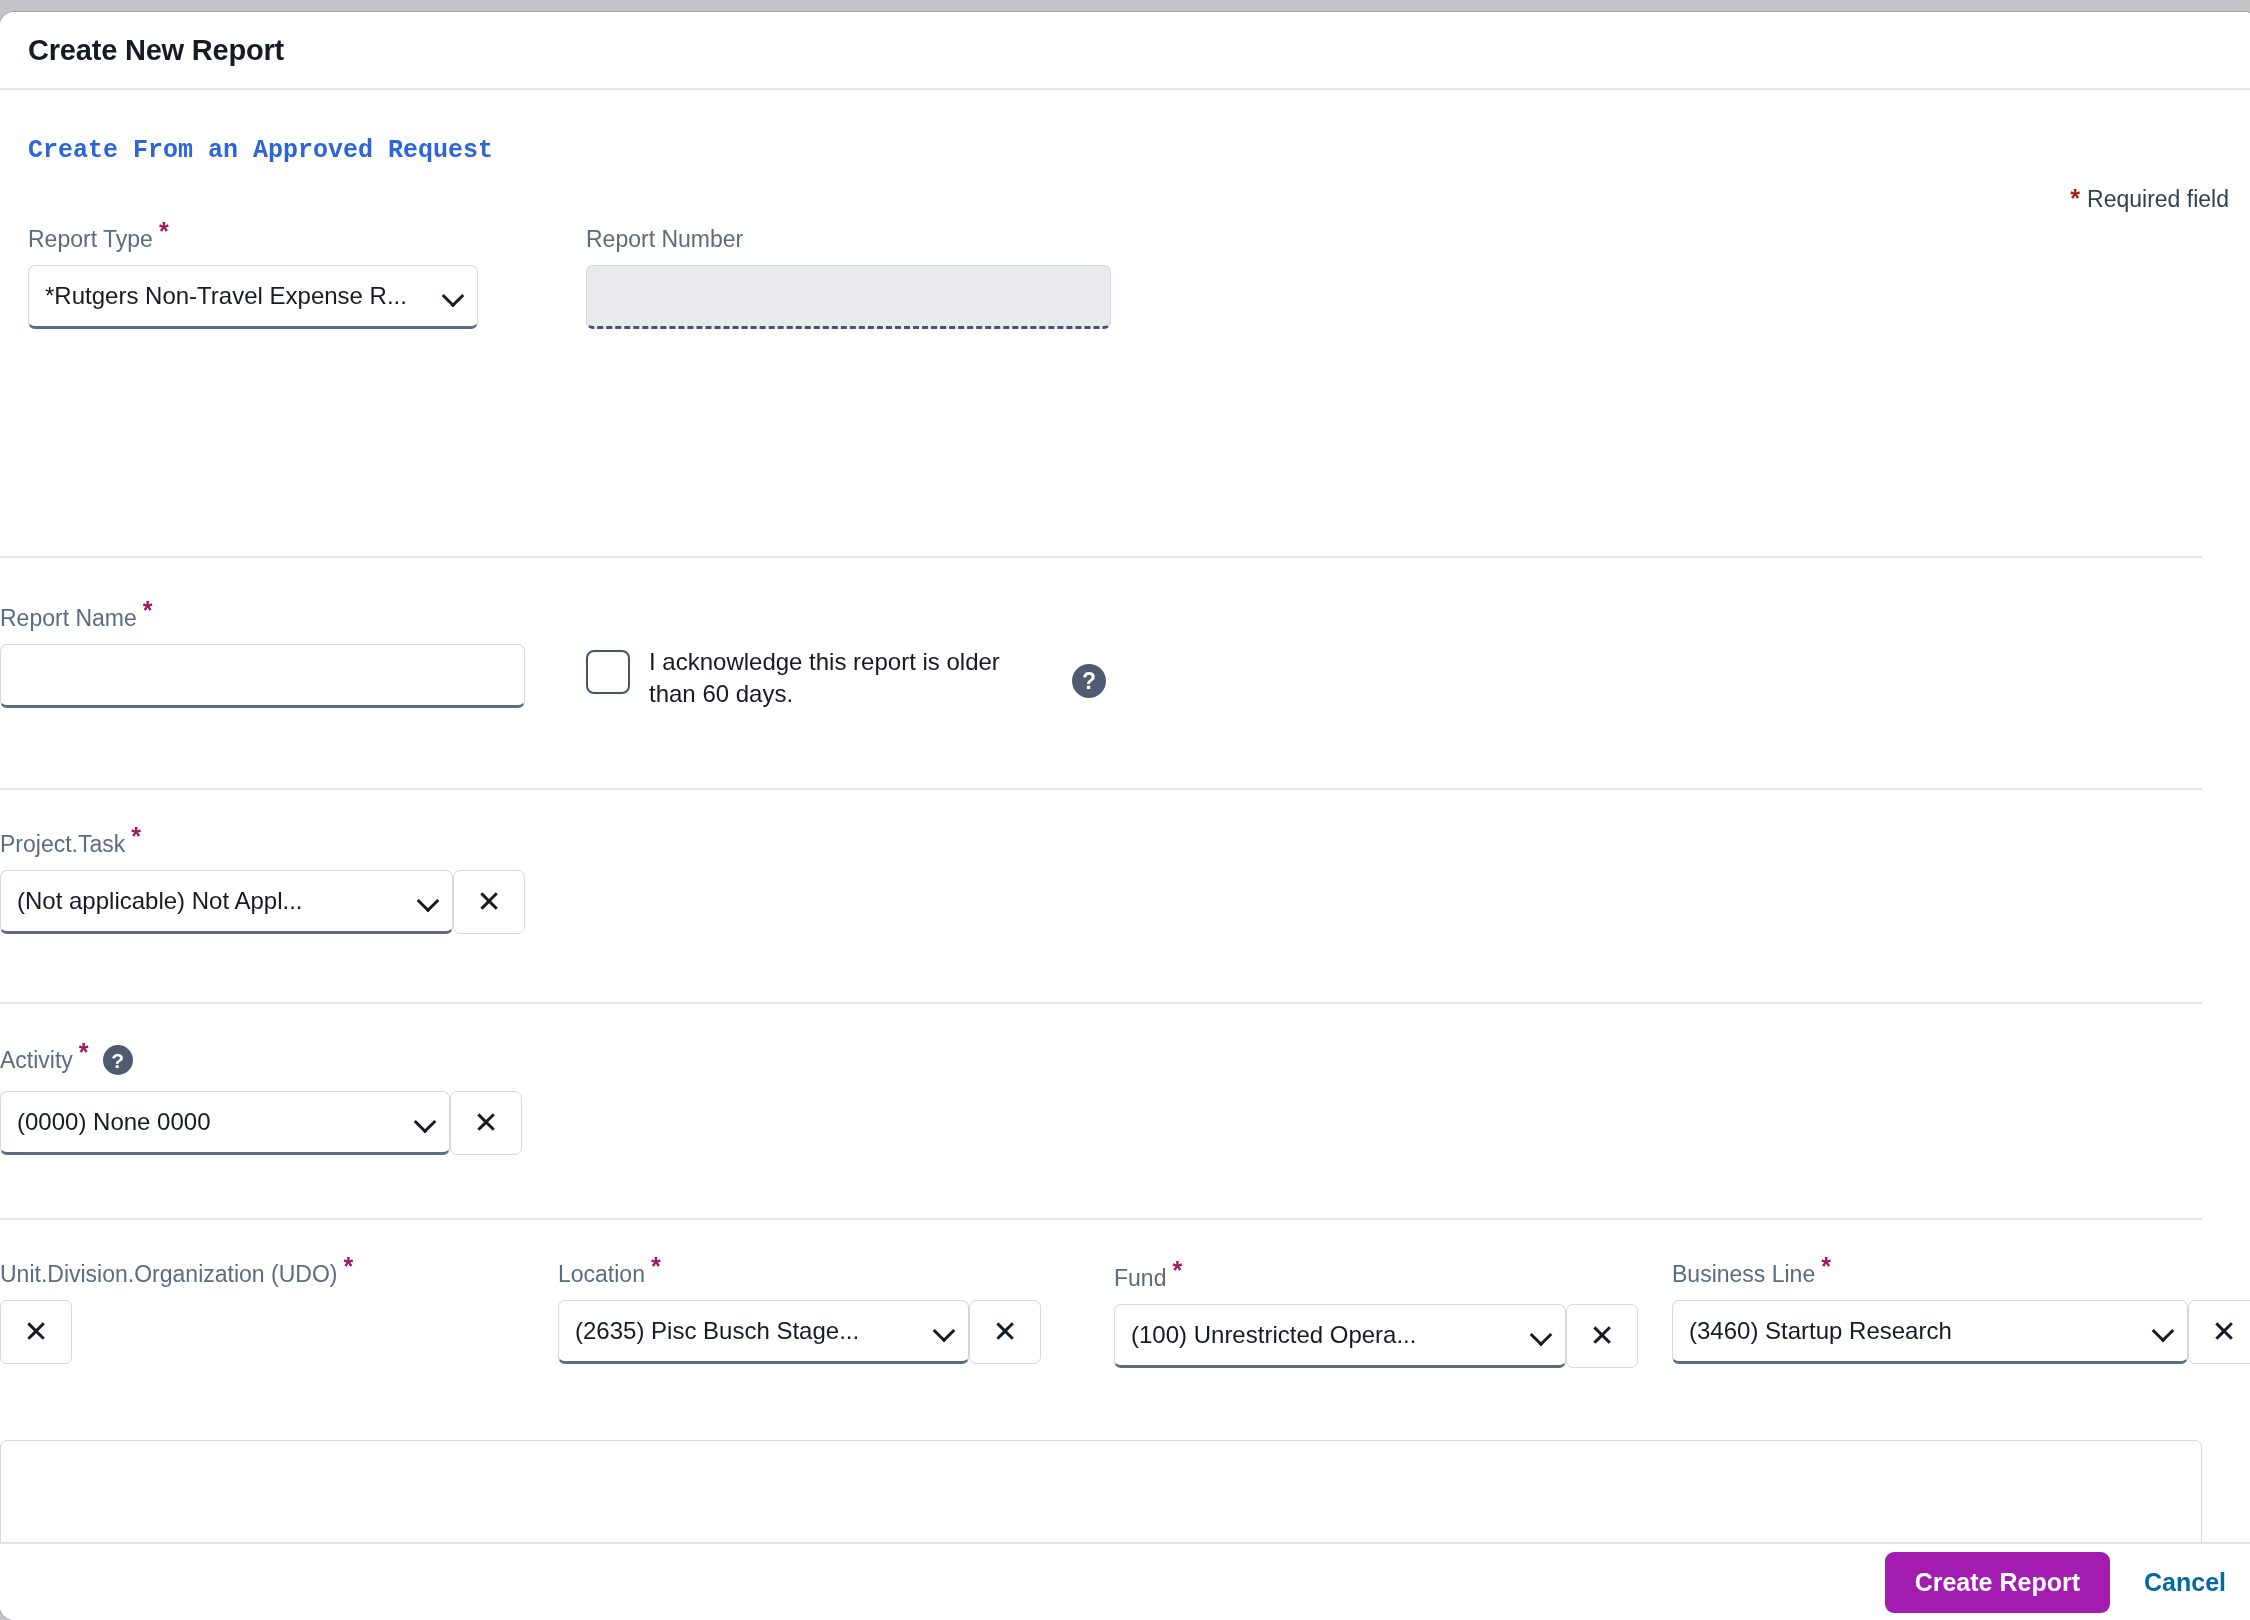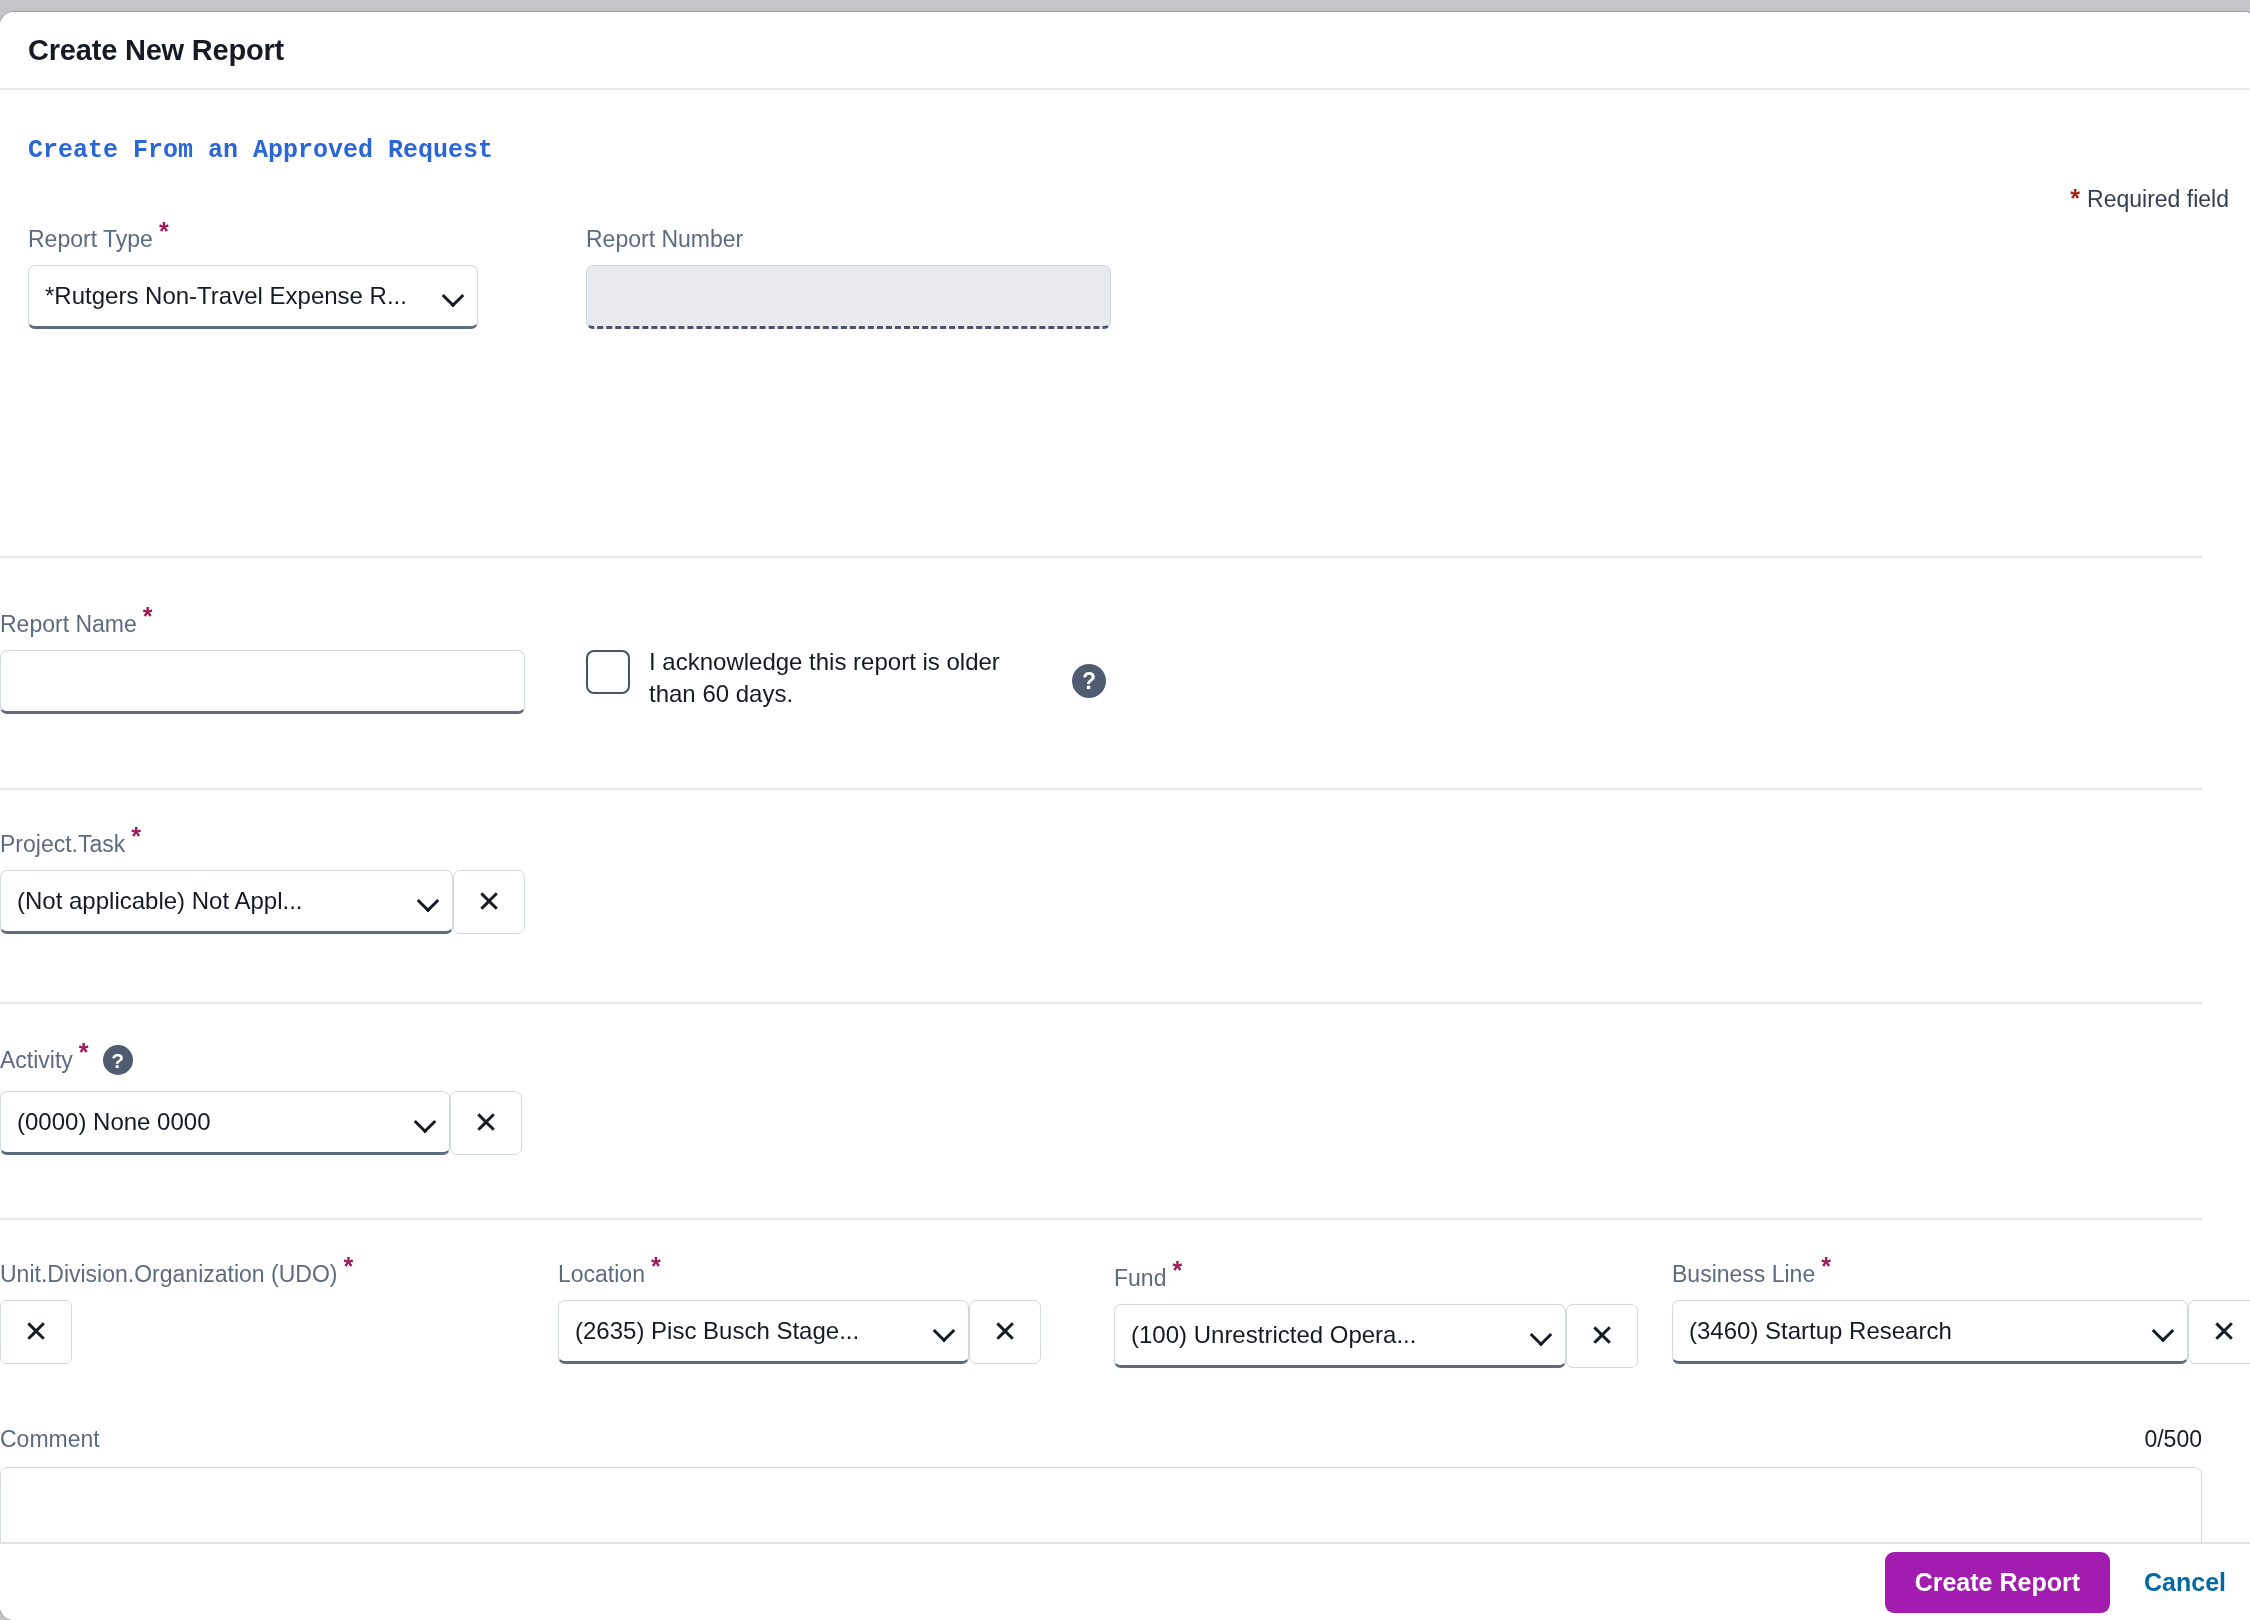--- a/index.html
+++ b/index.html
@@ -311,21 +311,21 @@
           <span>Report Number</span>
         </div>
         <input class="text-input disabled" style="width: 525px;" readonly="" disabled="" placeholder="">
       </div>
     </div>
 
     <div class="divider abs" style="left:0; top:466px; width:2202px;"></div>
 
     
     <div class="abs" style="left:0; top:512px;">
-      <div style="position:absolute; left:0; top:10px; width:530px;">
+      <div style="position:absolute; left:0; top:4px; width:530px;">
         <div class="field-label">
           <span>Report Name</span>
             <span class="req-star">*</span>
         </div>
         <input class="text-input" style="width: 525px;" placeholder="">
       </div>
       <div class="ack-wrap" style="position:absolute; left:586px; top:44px; width:520px;">
         <div class="checkbox"></div>
         <div class="ack-text">I acknowledge this report is older than 60 days.</div>
         <div class="help-icon" style="margin-top:18px;">?</div>
@@ -420,24 +420,20 @@
             <span>(3460) Startup Research</span>
             <span class="chev"></span>
           </div>
           <div class="clear-btn">✕</div>
         </div>
       </div>
     </div>
 
     
     <div class="abs" style="left:0; top:1336px; width:2202px;">
-      <div class="comment-head">
-        <div class="comment-label">Comment</div>
-        <div class="comment-count">0/500</div>
-      </div>
       <textarea class="comment-area" placeholder="" style=""></textarea>
     </div>
 
   </div>
 
   <div id="dlg-footer">
     <button class="btn-primary">Create Report</button>
     <button class="btn-link">Cancel</button>
   </div>
 

